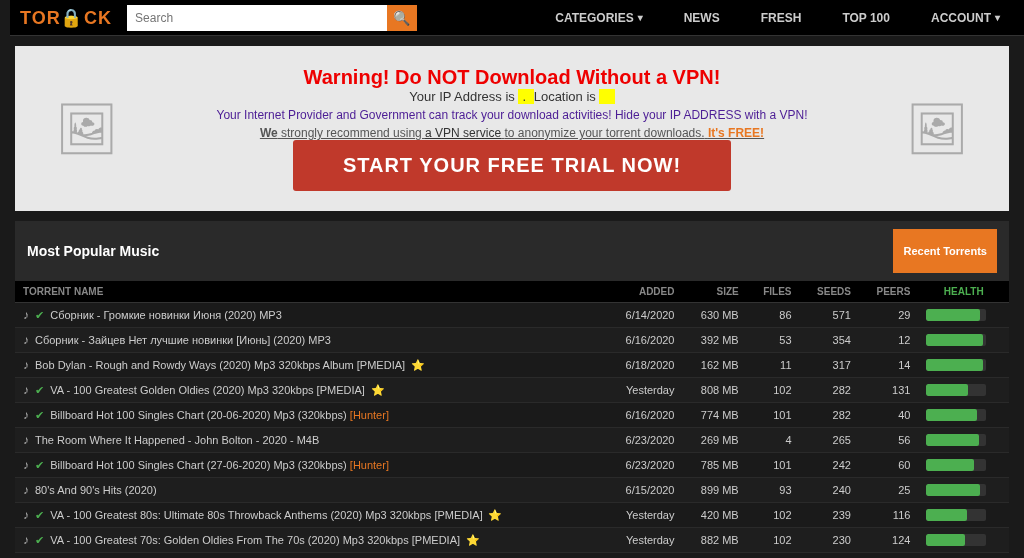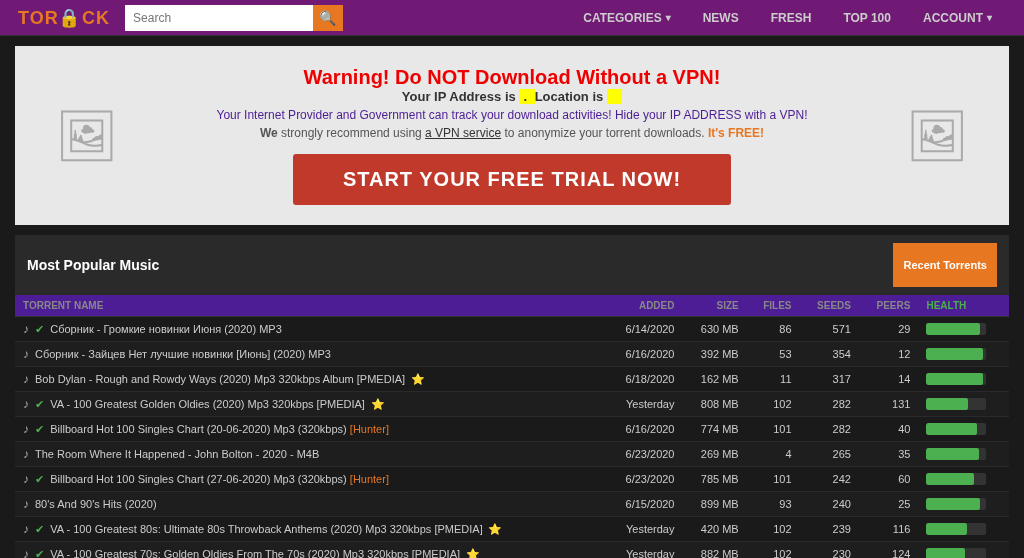--- a/index.html
+++ b/index.html
@@ -1,42 +1,43 @@
 <!DOCTYPE html>
 <html><head>
   <meta charset="utf-8">
   <style>
     * { margin: 0; padding: 0; box-sizing: border-box; }
     body { background: #1a1a1a; font-family: Arial, sans-serif; font-size: 12px; color: #ccc; min-width: 1024px; }
 
     
     #header {
-      background: #701a75;
-      display: flex;
-      align-items: center;
-      padding: 0 18px;
+      background: #000000;
+      display: flex;
+      align-items: center;
+      padding: 0 10px;
       height: 36px;
       border-bottom: 1px solid #333;
+      margin-left: 10px;
     }
     #logo {
       color: #fff;
       font-size: 18px;
       font-weight: bold;
       letter-spacing: 1px;
       margin-right: 15px;
       text-transform: uppercase;
     }
     #logo span { color: #e87722; }
     #search-form {
       display: flex;
       flex: 0 0 260px;
       margin-right: auto;
     }
     #search-input {
-      width: 188px;
+      width: 260px;
       height: 26px;
       padding: 0 8px;
       border: none;
       background: #fff;
       color: #333;
       font-size: 12px;
       outline: none;
     }
     #search-btn {
       background: #e87722;
@@ -46,21 +47,21 @@
       cursor: pointer;
       display: flex;
       align-items: center;
       justify-content: center;
       color: #fff;
       font-size: 14px;
     }
     #nav {
       display: flex;
       align-items: center;
-      gap: 4px;
+      gap: 13px;
     }
     .nav-item {
       color: #ccc;
       padding: 0 14px;
       height: 36px;
       display: flex;
       align-items: center;
       cursor: pointer;
       font-size: 12px;
       font-weight: bold;
@@ -89,36 +90,36 @@
     #banner h2 {
       color: #e00;
       font-size: 20px;
       font-weight: bold;
       margin-bottom: 0;
     }
     #banner .ip-line {
       font-size: 13px;
       color: #333;
       margin-bottom: 4px;
-      font-weight: bold;
     }
     #banner .ip-line .ip-val {
       background: #ff0;
       color: #333;
       padding: 0 4px;
     }
     #banner .track-line {
       font-size: 12px;
       color: #4c1d95;
       margin-bottom: 4px;
     }
     #banner .vpn-line {
       font-size: 12px;
       color: #555;
-      margin-bottom: 14px;
+      margin-bottom: 0;
+      text-decoration: underline;
     }
     #banner .vpn-line a { color: #333; text-decoration: underline; }
     #banner .vpn-line .free { color: #e87722; font-weight: bold; }
     #cta-btn {
       background: #c0392b;
       color: #fff;
       border: none;
       padding: 14px 50px;
       font-size: 20px;
       font-weight: bold;
@@ -153,33 +154,33 @@
       cursor: pointer;
       font-weight: bold;
     }
 
     
     #torrent-table {
       width: 100%;
       border-collapse: collapse;
     }
     #torrent-table thead tr {
-      background: #4c1d95;
+      background: #000000;
     }
     #torrent-table th {
       color: #888;
       font-size: 10px;
       font-weight: bold;
       text-transform: uppercase;
       padding: 5px 8px;
       text-align: left;
       border-bottom: 1px solid #333;
     }
     #torrent-table th.right { text-align: right; }
-    #torrent-table th.center { }
+    #torrent-table th.center { text-align: center; }
     #torrent-table td {
       padding: 5px 8px;
       border-bottom: 1px solid #2a2a2a;
       font-size: 11px;
       color: #ccc;
     }
     #torrent-table tbody tr:nth-child(even) { background: #1e1e1e; }
     .torrent-name-cell {
       display: flex;
       align-items: center;
@@ -382,21 +383,21 @@
           <td>
     <div class="torrent-name-cell">
       <span class="music-icon">♪</span>
               <span class="torrent-name">The Room Where It Happened - John Bolton - 2020 - M4B</span>
             </div>
           </td>
           <td class="td-right">6/23/2020</td>
           <td class="td-right">269 MB</td>
           <td class="td-right">4</td>
           <td class="td-right seeds-val">265</td>
-          <td class="td-right peers-val">35</td>
+          <td class="td-right peers-val">56</td>
           <td class="td-center">
       <div class="health-bar-container">
         <div class="health-bar" style="width:88%"></div>
       </div>
     </td>
         </tr>
         <tr>
           <td>
     <div class="torrent-name-cell">
       <span class="music-icon">♪</span>

